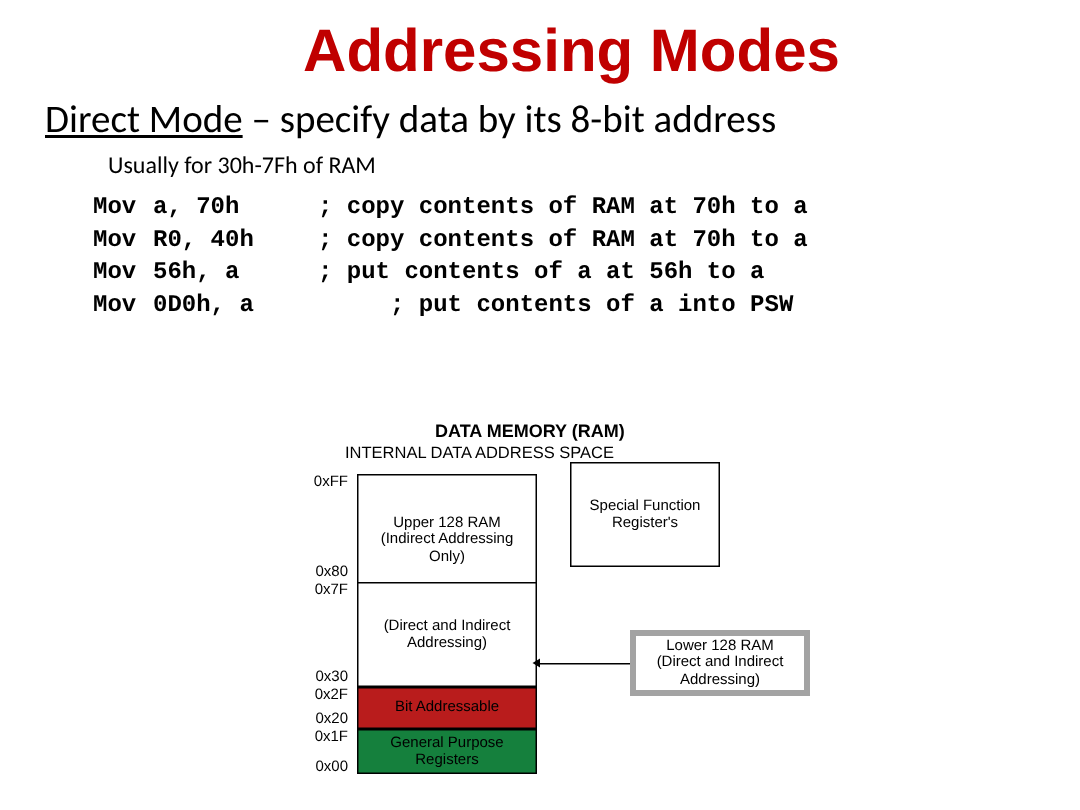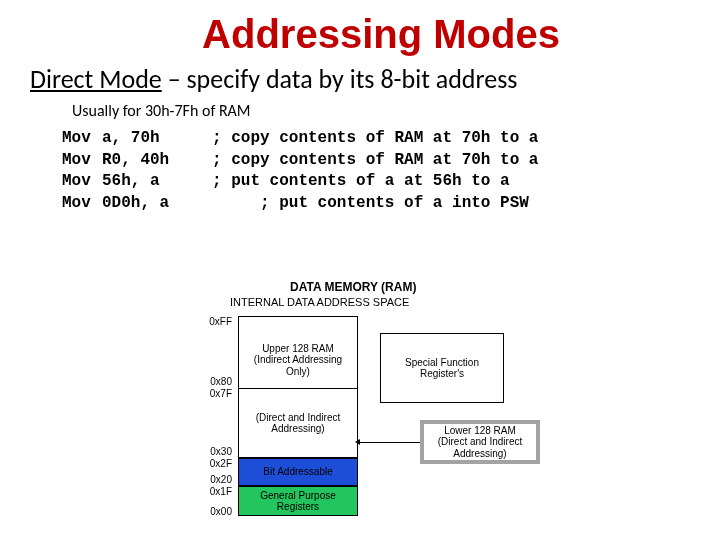--- a/index.html
+++ b/index.html
@@ -75,22 +75,22 @@
     border: 1px solid #000;
     background: #fff;
     text-align: center;
     font-size: 10px;
     line-height: 1.15;
     display: flex;
     flex-direction: column;
     justify-content: center;
     align-items: center;
   }
-  .green { background: #1d4ed8; color: #000; }
-  .lightgreen { background: #22c55e; }
+  .green { background: #b91c1c; color: #000; }
+  .lightgreen { background: #15803d; }
   .callout {
     position: absolute;
     border: 4px solid #a3a3a3;
     background: #fff;
     font-size: 10px;
     text-align: center;
     line-height: 1.15;
     padding: 2px 4px;
     display: flex;
     flex-direction: column;
@@ -149,20 +149,20 @@
 
   <div class="box" style="left:118px; top:36px;  width:120px; height:88px; white-space:pre;">Upper 128 RAM
 (Indirect Addressing
 Only)</div>
   <div class="box" style="left:118px; top:108px; width:120px; height:70px; white-space:pre;">(Direct and Indirect
 Addressing)</div>
   <div class="box green" style="left:118px; top:178px; width:120px; height:28px;">Bit Addressable</div>
   <div class="box lightgreen" style="left:118px; top:206px; width:120px; height:30px; white-space:pre;">General Purpose
 Registers</div>
 
-  <div class="box" style="left:260px; top:53px; width:124px; height:70px; white-space:pre;">Special Function
+  <div class="box" style="left:260px; top:28px; width:100px; height:70px; white-space:pre;">Special Function
 Register's</div>
 
   <div class="callout" style="left:300px; top:140px; width:120px; height:44px; white-space:pre;">Lower 128 RAM
 (Direct and Indirect
 Addressing)</div>
   <div class="arrow h left" style="left:240px; top:162px; width:60px;"></div>
 </div>
 
 </body></html>

